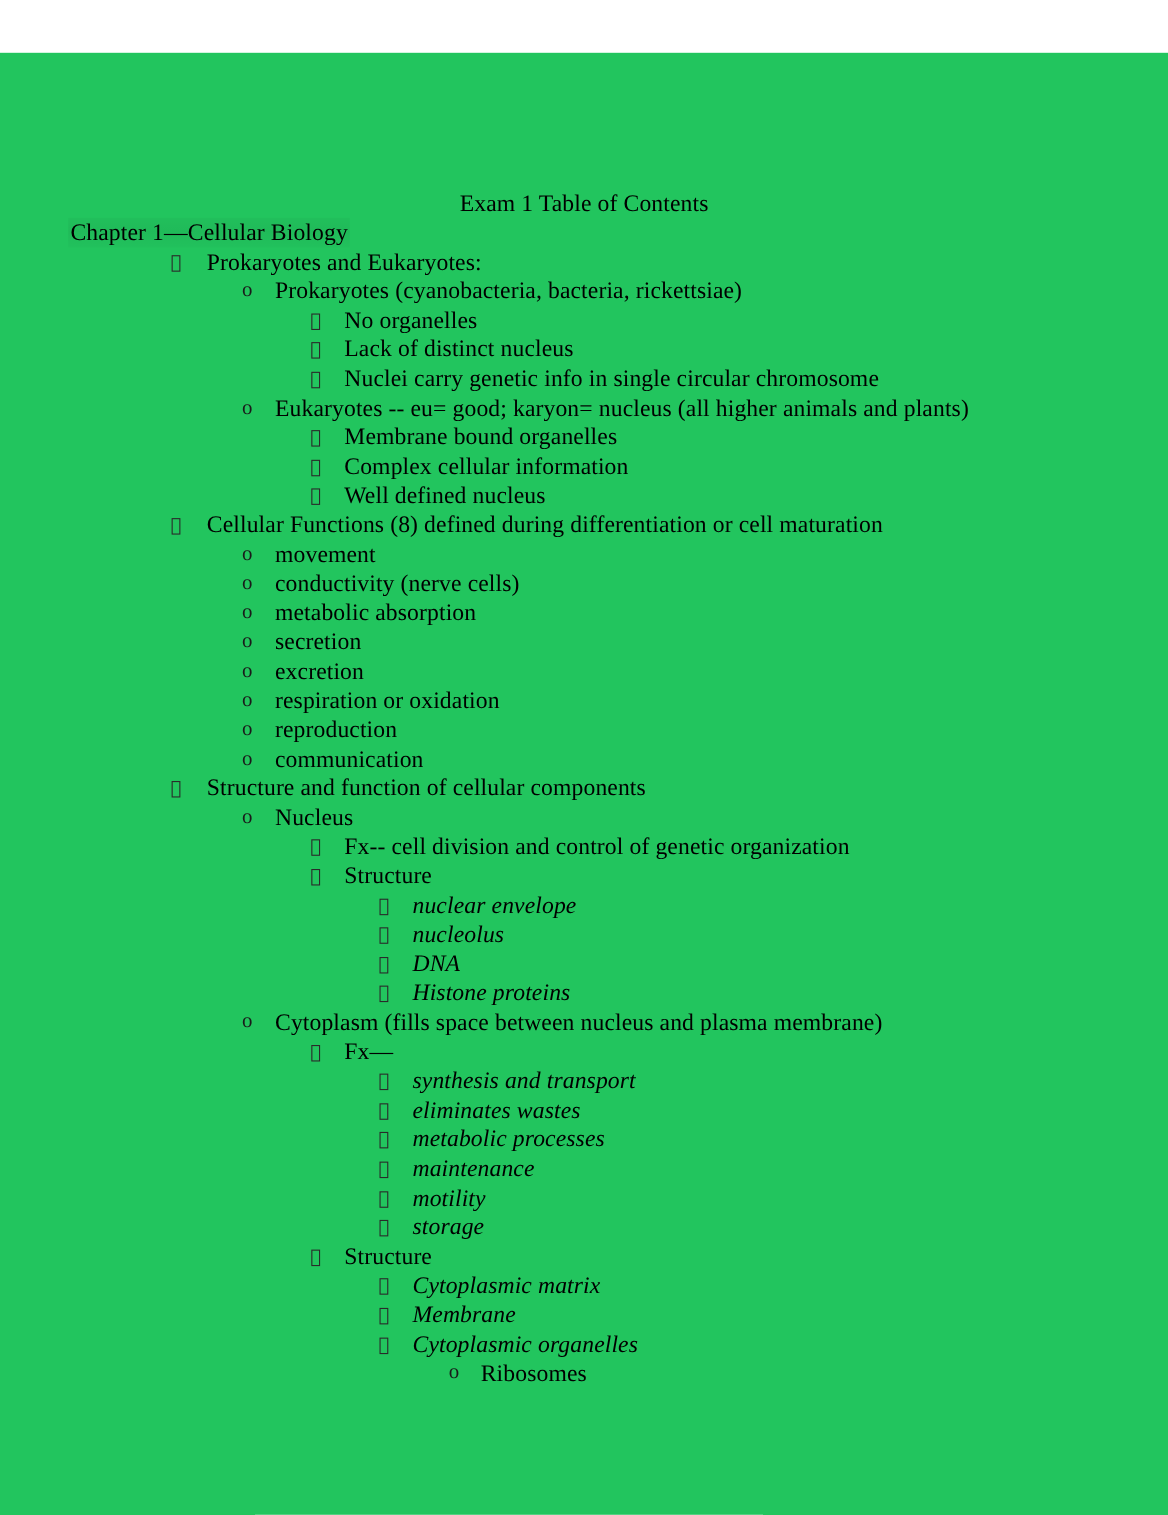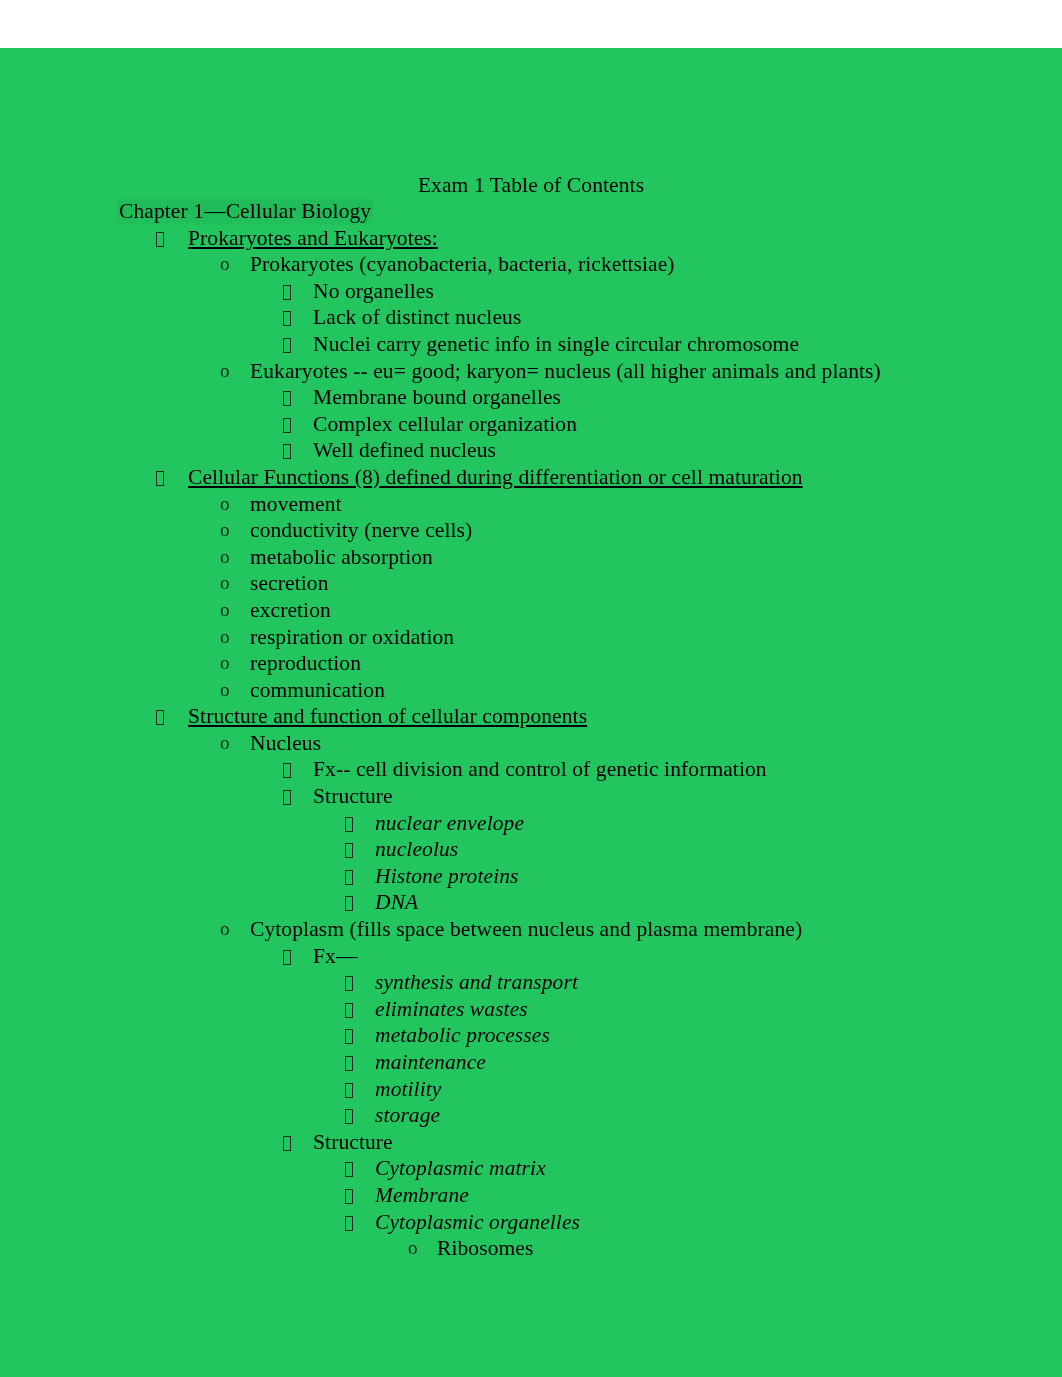--- a/index.html
+++ b/index.html
@@ -48,21 +48,21 @@
     position: relative;
     height: 26.6px;
     line-height: 26.6px;
     font-size: 21.5px;
     white-space: nowrap;
     letter-spacing: 0.1px;
   }
 
   
   .line.lvl0 {
-    padding-left: 119px;
+    padding-left: 64px;
   }
   .line.lvl0 .txt {
     display: inline-block;
     background: linear-gradient(to bottom,
                 rgba(0,0,0,0.030) 0%,
                 rgba(0,0,0,0.055) 45%,
                 rgba(0,0,0,0.020) 100%);
     padding: 0 2px 0 2px;
     margin-left: -2px;
   }
@@ -88,21 +88,21 @@
     display: inline-block;
     width: 8px;
     height: 15px;
     border: 1.3px solid #2a2a2a;
     box-sizing: border-box;
     vertical-align: -2px;
   }
 
   
   .lvl1 .bullet { left: 156px; }
-  .lvl1 .txt    { left: 188px; text-decoration: underline; }
+  .lvl1 .txt    { left: 188px; }
 
   .lvl2 .bullet { left: 220px; }
   .lvl2 .txt    { left: 250px; }
 
   .lvl3 .bullet { left: 283px; }
   .lvl3 .txt    { left: 313px; }
 
   .lvl4 .bullet { left: 345px; }
   .lvl4 .txt    { left: 375px; font-style: italic; }
 
@@ -151,21 +151,21 @@
         <div class="line ind lvl2">
           <span class="bullet circ">o</span>
           <span class="txt">Eukaryotes -- eu= good; karyon= nucleus (all higher animals and plants)</span>
         </div>
         <div class="line ind lvl3">
           <span class="bullet"><span class="tofu"></span></span>
           <span class="txt">Membrane bound organelles</span>
         </div>
         <div class="line ind lvl3">
           <span class="bullet"><span class="tofu"></span></span>
-          <span class="txt">Complex cellular organization</span>
+          <span class="txt">Complex cellular information</span>
         </div>
         <div class="line ind lvl3">
           <span class="bullet"><span class="tofu"></span></span>
           <span class="txt">Well defined nucleus</span>
         </div>
         <div class="line ind lvl1">
           <span class="bullet"><span class="tofu"></span></span>
           <span class="txt">Cellular Functions (8) defined during differentiation or cell maturation</span>
         </div>
         <div class="line ind lvl2">
@@ -203,42 +203,42 @@
         <div class="line ind lvl1">
           <span class="bullet"><span class="tofu"></span></span>
           <span class="txt">Structure and function of cellular components</span>
         </div>
         <div class="line ind lvl2">
           <span class="bullet circ">o</span>
           <span class="txt">Nucleus</span>
         </div>
         <div class="line ind lvl3">
           <span class="bullet"><span class="tofu"></span></span>
-          <span class="txt">Fx-- cell division and control of genetic information</span>
+          <span class="txt">Fx-- cell division and control of genetic organization</span>
         </div>
         <div class="line ind lvl3">
           <span class="bullet"><span class="tofu"></span></span>
           <span class="txt">Structure</span>
         </div>
         <div class="line ind lvl4">
           <span class="bullet"><span class="tofu"></span></span>
           <span class="txt">nuclear envelope</span>
         </div>
         <div class="line ind lvl4">
           <span class="bullet"><span class="tofu"></span></span>
           <span class="txt">nucleolus</span>
         </div>
         <div class="line ind lvl4">
           <span class="bullet"><span class="tofu"></span></span>
+          <span class="txt">DNA</span>
+        </div>
+        <div class="line ind lvl4">
+          <span class="bullet"><span class="tofu"></span></span>
           <span class="txt">Histone proteins</span>
         </div>
-        <div class="line ind lvl4">
-          <span class="bullet"><span class="tofu"></span></span>
-          <span class="txt">DNA</span>
-        </div>
         <div class="line ind lvl2">
           <span class="bullet circ">o</span>
           <span class="txt">Cytoplasm (fills space between nucleus and plasma membrane)</span>
         </div>
         <div class="line ind lvl3">
           <span class="bullet"><span class="tofu"></span></span>
           <span class="txt">Fx—</span>
         </div>
         <div class="line ind lvl4">
           <span class="bullet"><span class="tofu"></span></span>

